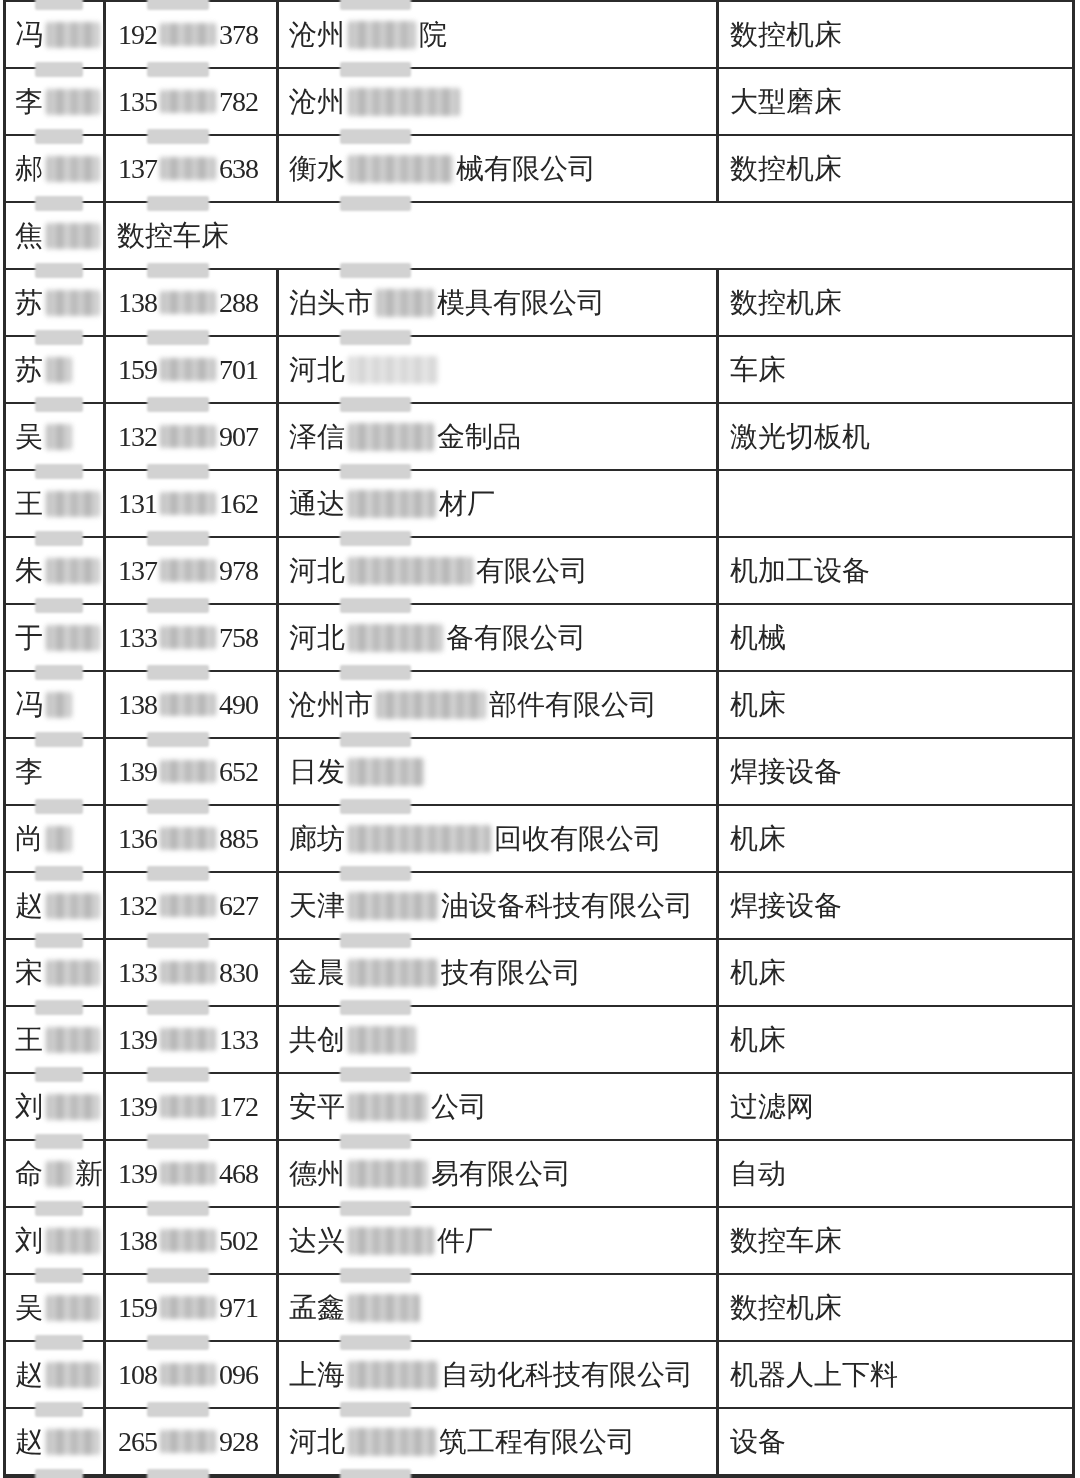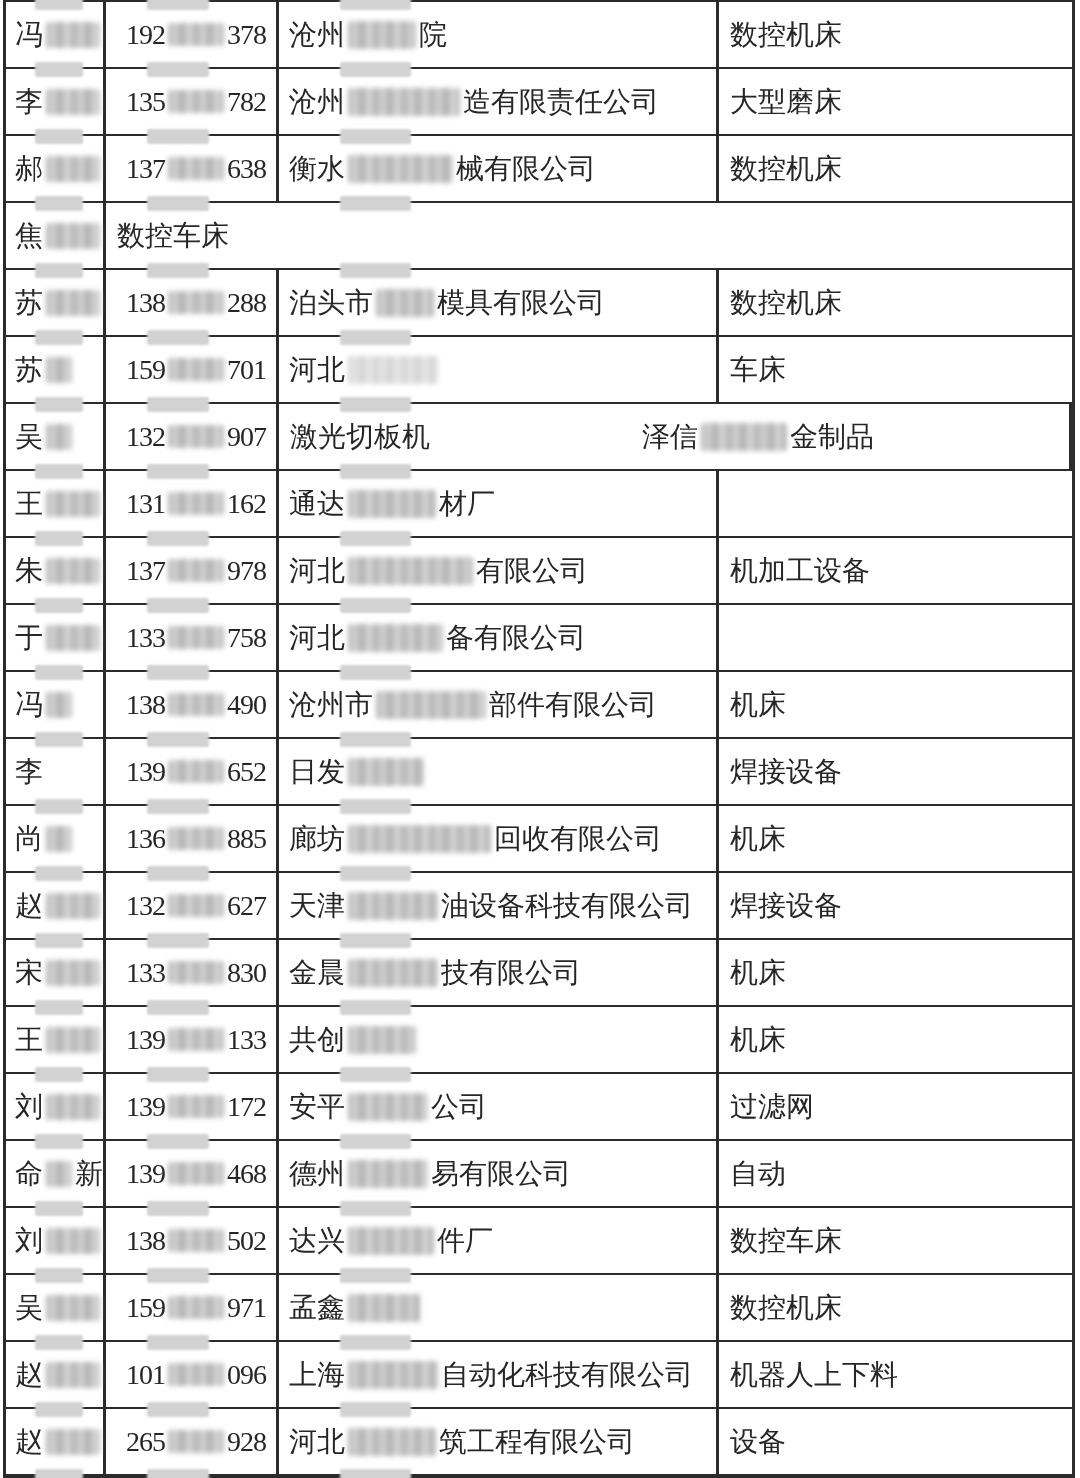--- a/index.html
+++ b/index.html
@@ -26,21 +26,21 @@
     border-bottom:2px solid #2b2b2b;
   }
   .row:last-child { border-bottom:none; }
   .cell {
     display:flex; align-items:center;
     box-sizing:border-box;
     border-right:3px solid #2b2b2b;
     white-space:nowrap;
   }
   .c-name    { width:100px; padding-left:9px;  overflow:visible; }
-  .c-phone   { width:173px; padding-left:20px; }
+  .c-phone   { width:173px; padding-left:12px; }
   .c-company { width:440px; padding-left:10px; }
   .c-product { flex:1; padding-left:11px; border-right:none; }
   .cn  { font-size:28px; letter-spacing:0; }
   .num { font-size:28px; letter-spacing:-1px; }
   .redact {
     display:inline-block;
     border-radius:3px;
     margin:0 3px;
     vertical-align:middle;
     background:repeating-linear-gradient(90deg,
@@ -91,21 +91,20 @@
           <span class="redact r-name" style="width: 56px;"></span>
         </div>
         <div class="cell c-phone">
           <span class="num">135</span>
           <span class="redact r-phone" style="width: 56px;"></span>
           <span class="num">782</span>
         </div>
         <div class="cell c-company">
           <span class="cn">沧州</span>
           <span class="redact r-company" style="width: 112px;"></span>
-          <span class="cn">造有限责任公司</span>
         </div>
         <div class="cell c-product">
           <span class="cn">大型磨床</span>
         </div>
       </div>
       <div class="row">
         <div class="cell c-name">
           <span class="cn">郝</span>
           <span class="redact r-name" style="width: 56px;"></span>
         </div>
@@ -172,28 +171,28 @@
       <div class="row">
         <div class="cell c-name">
           <span class="cn">吴</span>
           <span class="redact r-name" style="width: 26px;"></span>
         </div>
         <div class="cell c-phone">
           <span class="num">132</span>
           <span class="redact r-phone" style="width: 56px;"></span>
           <span class="num">907</span>
         </div>
-        <div class="cell c-product">
-          <span class="cn">激光切板机</span>
-        </div>
         <div class="cell c-company">
           <span class="cn">泽信</span>
           <span class="redact r-company" style="width: 86px;"></span>
           <span class="cn">金制品</span>
         </div>
+        <div class="cell c-product">
+          <span class="cn">激光切板机</span>
+        </div>
       </div>
       <div class="row">
         <div class="cell c-name">
           <span class="cn">王</span>
           <span class="redact r-name" style="width: 56px;"></span>
         </div>
         <div class="cell c-phone">
           <span class="num">131</span>
           <span class="redact r-phone" style="width: 56px;"></span>
           <span class="num">162</span>
@@ -231,20 +230,23 @@
         <div class="cell c-phone">
           <span class="num">133</span>
           <span class="redact r-phone" style="width: 56px;"></span>
           <span class="num">758</span>
         </div>
         <div class="cell c-company">
           <span class="cn">河北</span>
           <span class="redact r-company" style="width: 95px;"></span>
           <span class="cn">备有限公司</span>
         </div>
+        <div class="cell c-product">
+          <span class="cn">机械</span>
+        </div>
       </div>
       <div class="row">
         <div class="cell c-name">
           <span class="cn">冯</span>
           <span class="redact r-name" style="width: 26px;"></span>
         </div>
         <div class="cell c-phone">
           <span class="num">138</span>
           <span class="redact r-phone" style="width: 56px;"></span>
           <span class="num">490</span>
@@ -425,21 +427,21 @@
         <div class="cell c-product">
           <span class="cn">数控机床</span>
         </div>
       </div>
       <div class="row">
         <div class="cell c-name">
           <span class="cn">赵</span>
           <span class="redact r-name" style="width: 56px;"></span>
         </div>
         <div class="cell c-phone">
-          <span class="num">101</span>
+          <span class="num">108</span>
           <span class="redact r-phone" style="width: 56px;"></span>
           <span class="num">096</span>
         </div>
         <div class="cell c-company">
           <span class="cn">上海</span>
           <span class="redact r-company" style="width: 90px;"></span>
           <span class="cn">自动化科技有限公司</span>
         </div>
         <div class="cell c-product">
           <span class="cn">机器人上下料</span>

